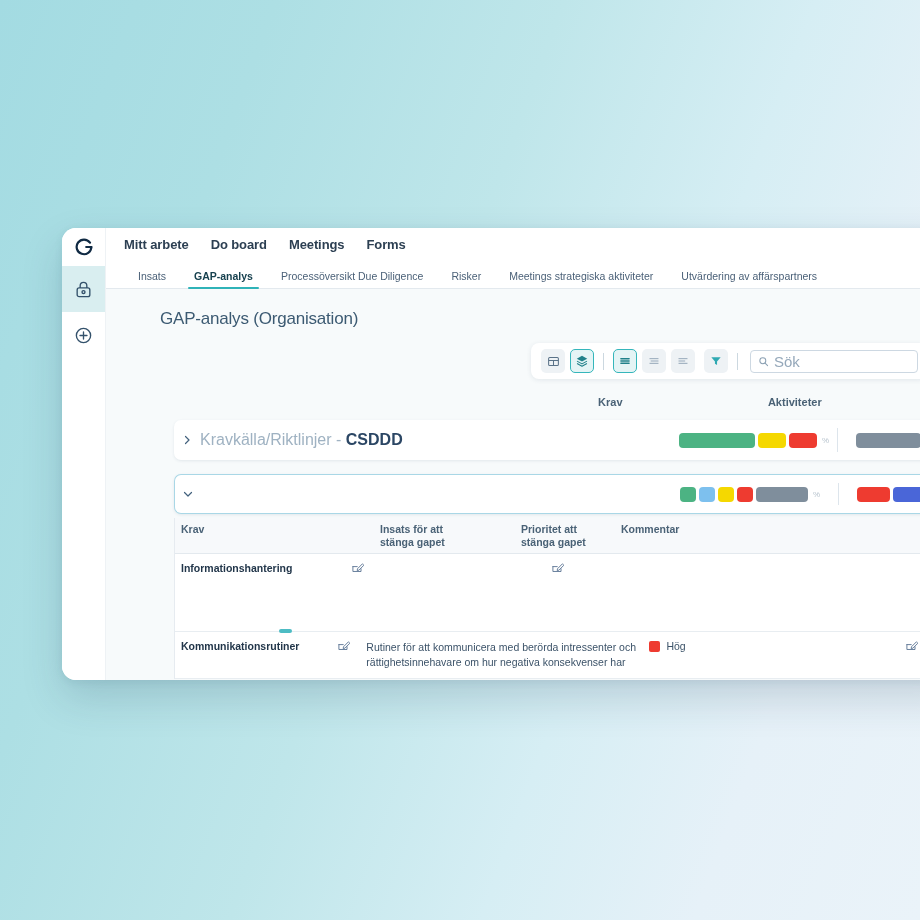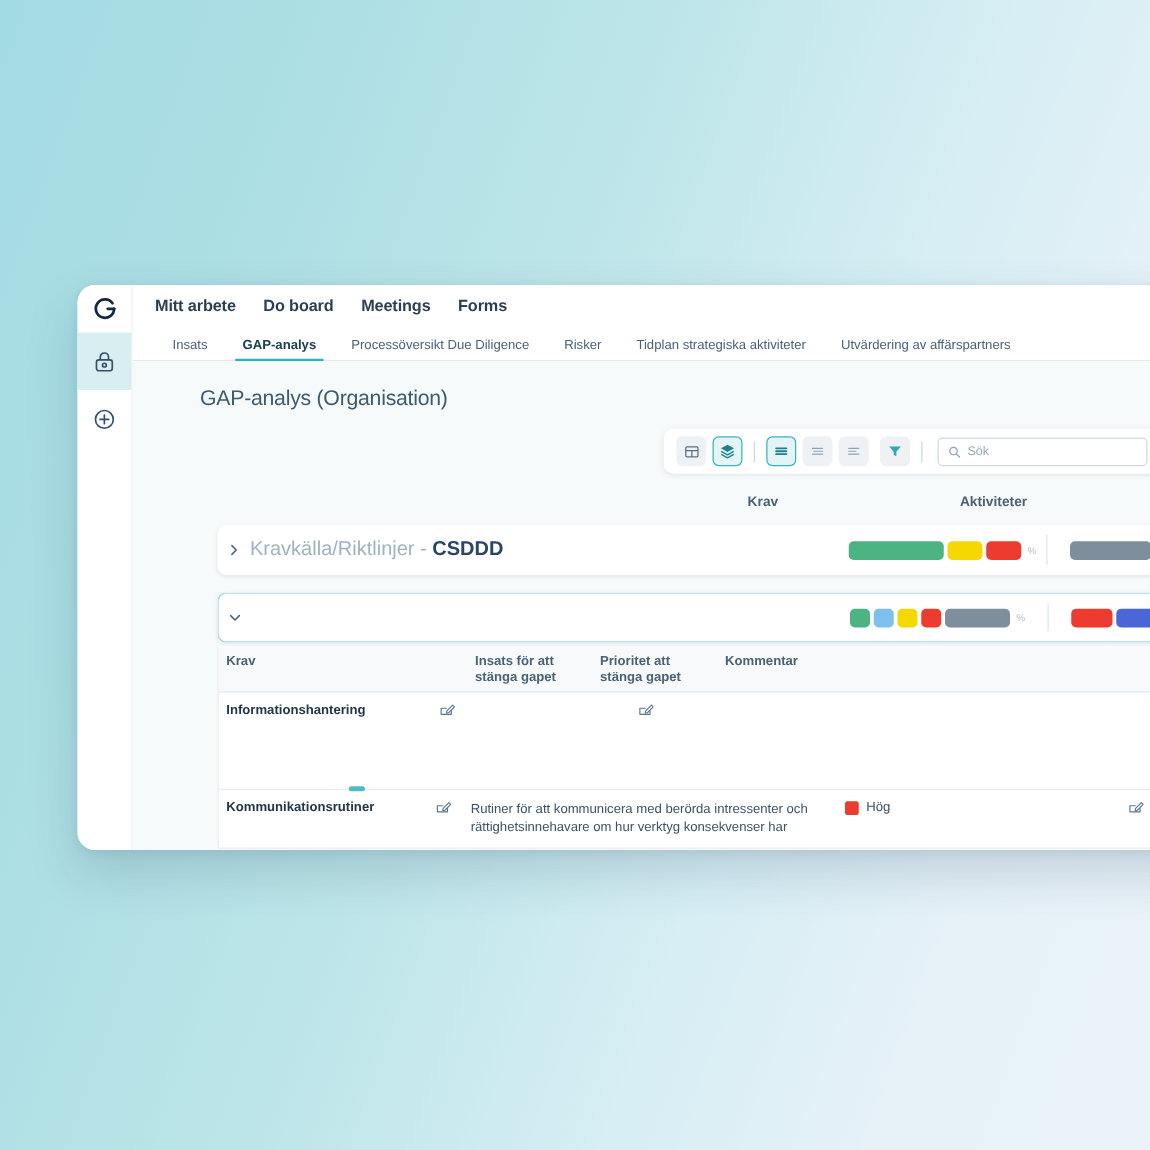--- a/index.html
+++ b/index.html
@@ -98,21 +98,21 @@
     display: flex; align-items: center; justify-content: center;
   }
   .tb-btn.sel { background: #e4f4f5; border: 1.6px solid #35b6bb; }
   .tb-sep { width: 1px; height: 17px; background: #ccd8e0; margin: 0 4px; }
   #search-box {
     width: 168px; height: 23px;
     border: 1px solid #cdd8e2; border-radius: 4px;
     display: flex; align-items: center; gap: 5px;
     padding: 0 7px; margin-left: 3px; background: #fff;
   }
-  #search-box .ph { font-size: 10px; color: #95a8ba; }
+  #search-box .ph { font-size: 15px; color: #95a8ba; }
 
   
   #table-region {
     position: absolute; left: 0; top: 100px; right: 0; bottom: 0;
   }
   .col-head-row {
     display: flex; align-items: center; height: 26px;
     padding-left: 68px; font-size: 11px; font-weight: bold; color: #4a6276;
   }
   .ch-krav { width: 175px; }
@@ -157,21 +157,21 @@
   .dt-head {
     display: flex; background: #f7f9fb;
     border-bottom: 1px solid #e3e9ee;
     padding: 5px 0 4px 0;
     font-weight: bold; color: #4a6276;
   }
   .dt-head div { line-height: 1.25; }
   .c-krav  { width: 205px; padding-left: 6px; }
   .c-besk  { width: 305px; }
   .c-ins   { width: 100px; }
-  .c-pri   { width: 100px; }
+  .c-pri   { width: 100px; margin-left: 41px; }
   .c-kom   { width: 90px; }
 
   .dt-row {
     display: flex; border-bottom: 1px solid #e8edf1;
     padding: 8px 0;
     position: relative;
   }
   .dt-row .c-krav {
     font-weight: bold; color: #22364a; display: flex;
     justify-content: space-between; align-items: flex-start; padding-right: 16px;
@@ -220,21 +220,21 @@
     <span class="topnav-item">Do board</span>
     <span class="topnav-item">Meetings</span>
     <span class="topnav-item">Forms</span>
   </div>
 
   <div id="tab-bar">
     <span class="tab-item">Insats</span>
     <span class="tab-item active">GAP-analys</span>
     <span class="tab-item">Processöversikt Due Diligence</span>
     <span class="tab-item">Risker</span>
-    <span class="tab-item">Tidplan strategiska aktiviteter</span>
+    <span class="tab-item">Meetings strategiska aktiviteter</span>
     <span class="tab-item">Utvärdering av affärspartners</span>
   </div>
 
   <div id="content">
 
     <div id="page-title">GAP-analys (Organisation)</div>
 
     <div id="toolbar">
       <div class="tb-btn">
         <svg width="13" height="13" viewBox="0 0 24 24" fill="none" stroke="#5a7288" stroke-width="1.9">
@@ -370,21 +370,21 @@
           <div class="scroll-pill"></div>
           <div class="c-krav">
             <span>Kommunikationsrutiner</span>
             <span>
               <svg width="13" height="13" viewBox="0 0 24 24" fill="none" stroke="#5c7594" stroke-width="1.7" stroke-linecap="round" stroke-linejoin="round">
                 <path d="M3.5 8.5h8M3.5 8.5v9h15v-5"></path>
                   <path d="M20.6 3.9 12 12.5l-.6 3.2 3.2-.6 8.6-8.6z"></path>
               </svg>
             </span>
           </div>
-          <div class="c-besk">Rutiner för att kommunicera med berörda intressenter och rättighetsinnehavare om hur verktyg konsekvenser har</div>
+          <div class="c-besk">Rutiner för att kommunicera med berörda intressenter och rättighetsinnehavare om hur negativa konsekvenser har</div>
           <div class="c-ins">
             <span class="sq" style="background:#ee3b30"></span>
             <span>Hög</span>
           </div>
           <div class="c-pri"></div>
           <div class="c-kom">
             <span>
               <svg width="13" height="13" viewBox="0 0 24 24" fill="none" stroke="#5c7594" stroke-width="1.7" stroke-linecap="round" stroke-linejoin="round">
                 <path d="M3.5 8.5h8M3.5 8.5v9h15v-5"></path>
                   <path d="M20.6 3.9 12 12.5l-.6 3.2 3.2-.6 8.6-8.6z"></path>

